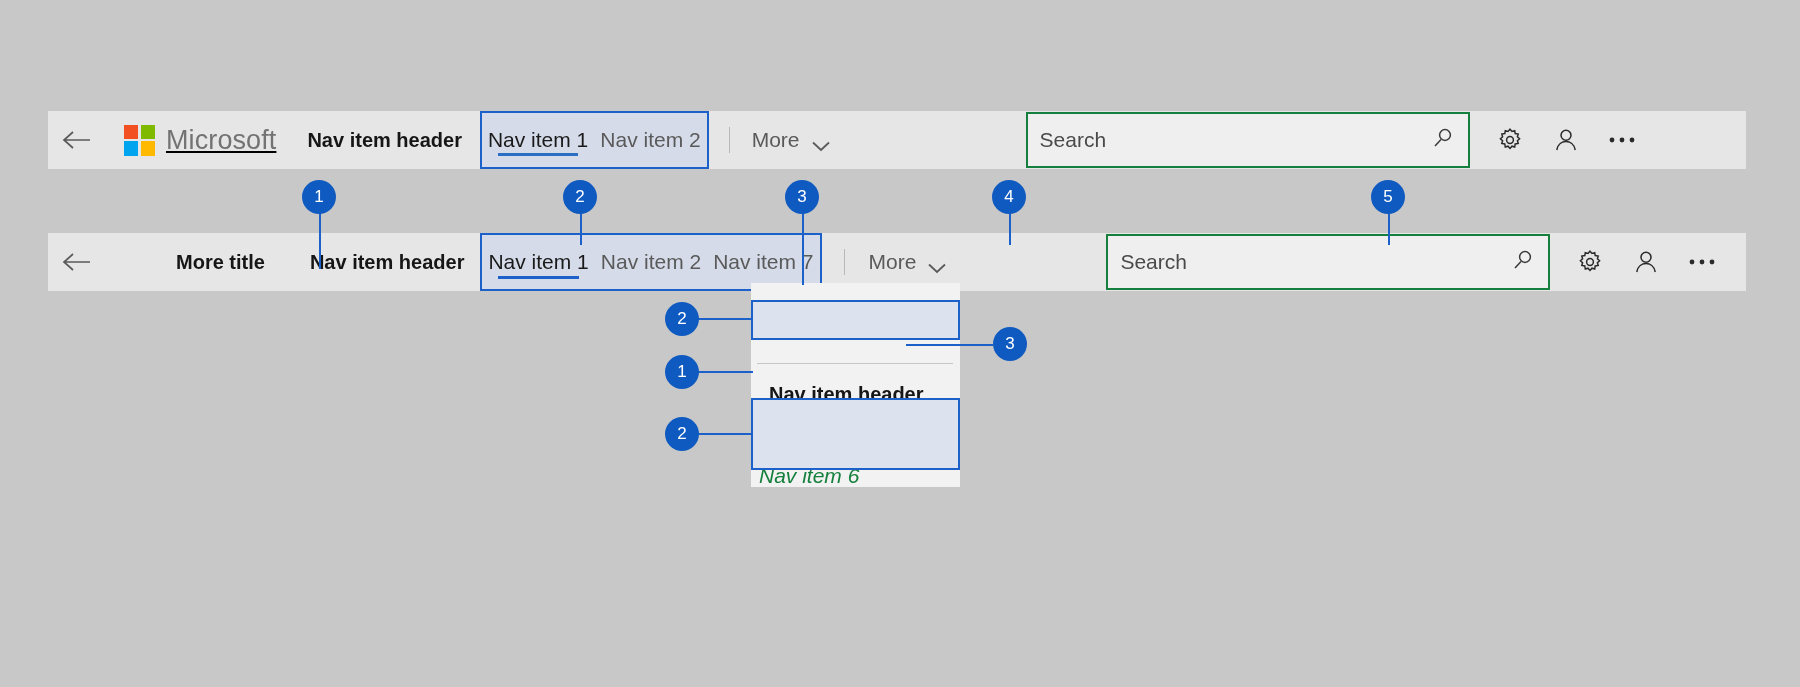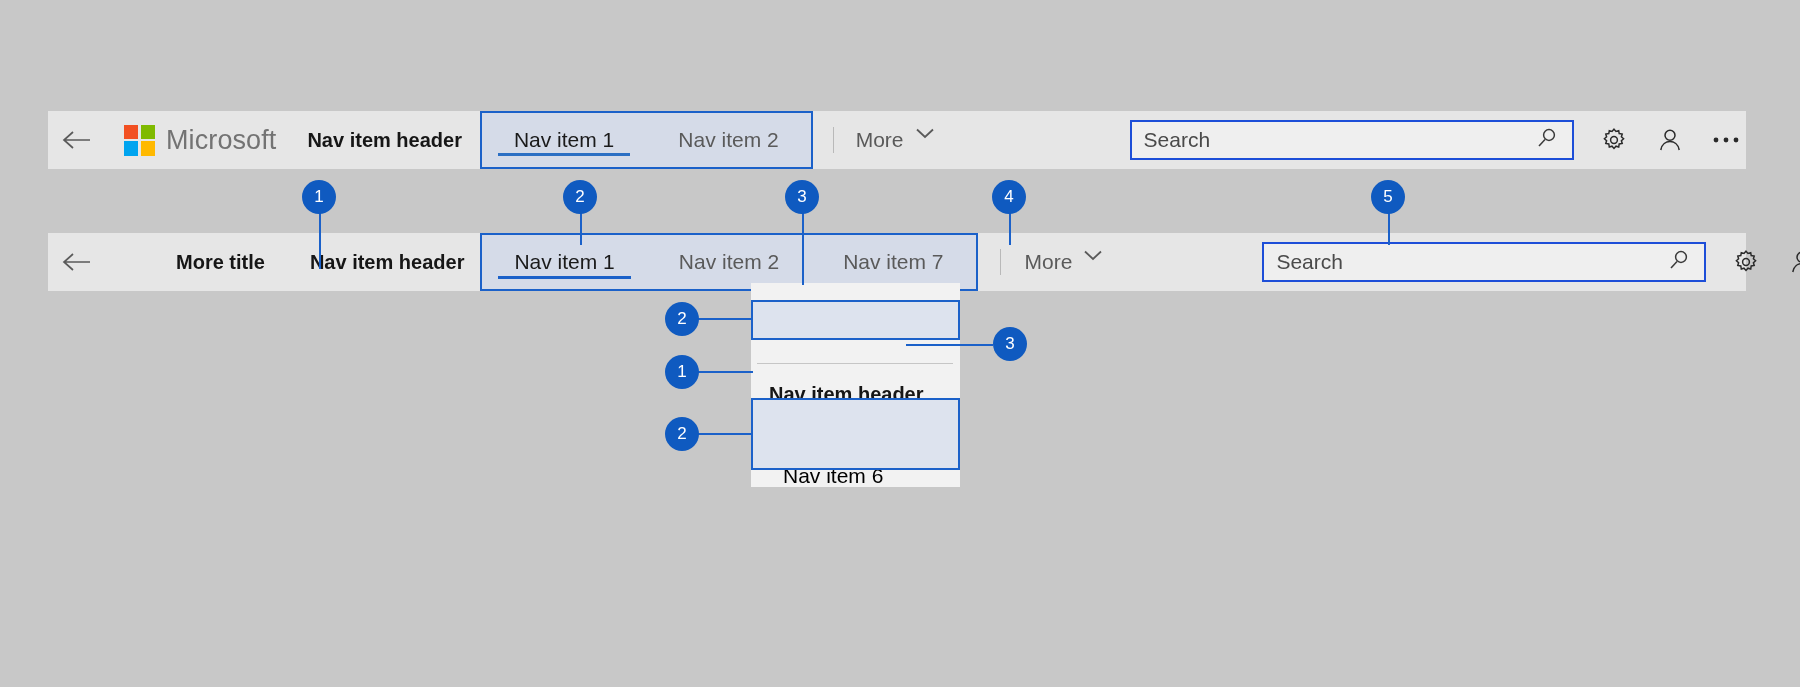--- a/index.html
+++ b/index.html
@@ -51,20 +51,21 @@
     flex: 0 0 auto;
   }
   .back-arrow svg { display: block; }
 
   .ms-logo {
     display: flex;
     align-items: center;
     gap: 11px;
     margin-left: 20px;
     flex: 0 0 auto;
+    text-decoration: underline;
   }
   .ms-squares {
     width: 31px;
     height: 31px;
     display: grid;
     grid-template-columns: 1fr 1fr;
     grid-template-rows: 1fr 1fr;
     gap: 2.5px;
   }
   .ms-sq { width: 100%; height: 100%; }
@@ -109,21 +110,21 @@
 
   .tab {
     display: flex;
     align-items: center;
     justify-content: center;
     font-size: 21px;
     color: #5a5a5a;
     white-space: nowrap;
     position: relative;
     box-sizing: border-box;
-    padding: 0 32px;
+    padding: 0 6px;
   }
   .tab.selected { color: #1a1a1a; }
   .tab.selected .tab-underline {
     position: absolute;
     left: 16px;
     right: 16px;
     bottom: 10px;
     height: 3px;
     background: #1b61c9;
   }
@@ -133,36 +134,36 @@
     width: 1px;
     height: 26px;
     background: #b9b9b9;
     flex: 0 0 auto;
   }
   #vsep-one { margin-left: 20px; }
   #vsep-two { margin-left: 22px; }
 
   .more {
     display: flex;
-    align-items: flex-start;
+    align-items: flex-end;
     gap: 12px;
     font-size: 21px;
     color: #5a5a5a;
     white-space: nowrap;
     flex: 0 0 auto;
   }
   #more-one { margin-left: 22px; }
   #more-two { margin-left: 24px; }
   .chev { display: block; }
 
   .search-box {
     position: relative;
-    height: 40px;
+    height: 56px;
     background: #efefef;
-    border: 2px solid #1d4ed8;
+    border: 2px solid #15803d;
     box-sizing: border-box;
     display: flex;
     align-items: center;
     flex: 0 0 auto;
   }
   #search-one { margin-left: 196px; width: 444px; }
   #search-two { margin-left: 160px; width: 444px; }
   .search-text {
     font-size: 21px;
     color: #4a4a4a;
@@ -225,23 +226,24 @@
   .fly-row {
     position: absolute;
     box-sizing: border-box;
     display: flex;
     align-items: center;
     left: 0;
     width: 209px;
   }
   .fly-item {
     font-size: 21px;
-    color: #000000;
-    padding-left: 32px;
-    white-space: nowrap;
+    color: #15803d;
+    padding-left: 8px;
+    white-space: nowrap;
+    font-style: italic;
   }
   .fly-header {
     font-size: 20px;
     font-weight: bold;
     color: #161616;
     padding-left: 18px;
     white-space: nowrap;
   }
   .fly-sep {
     position: absolute;

